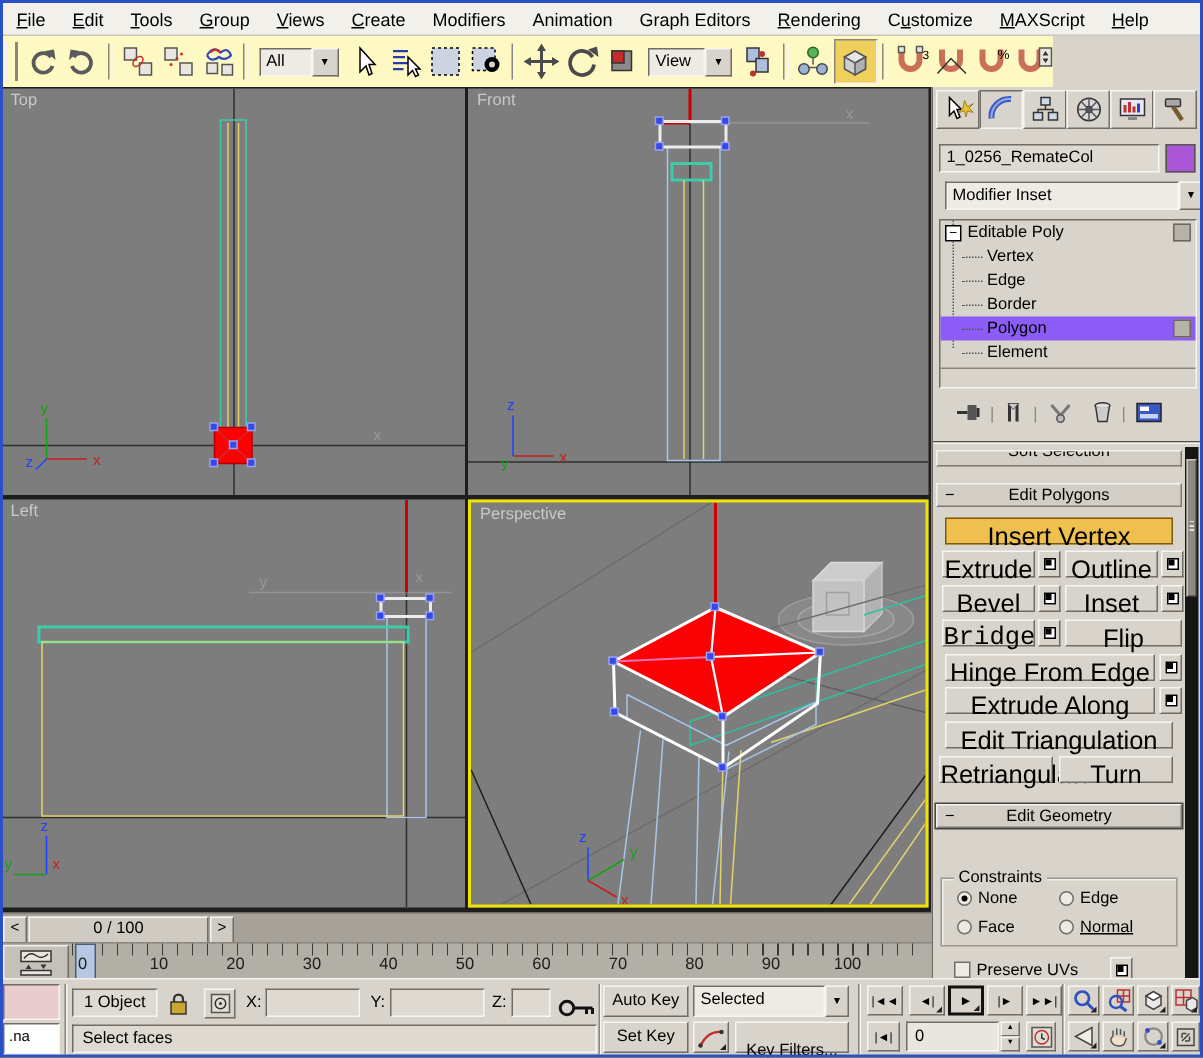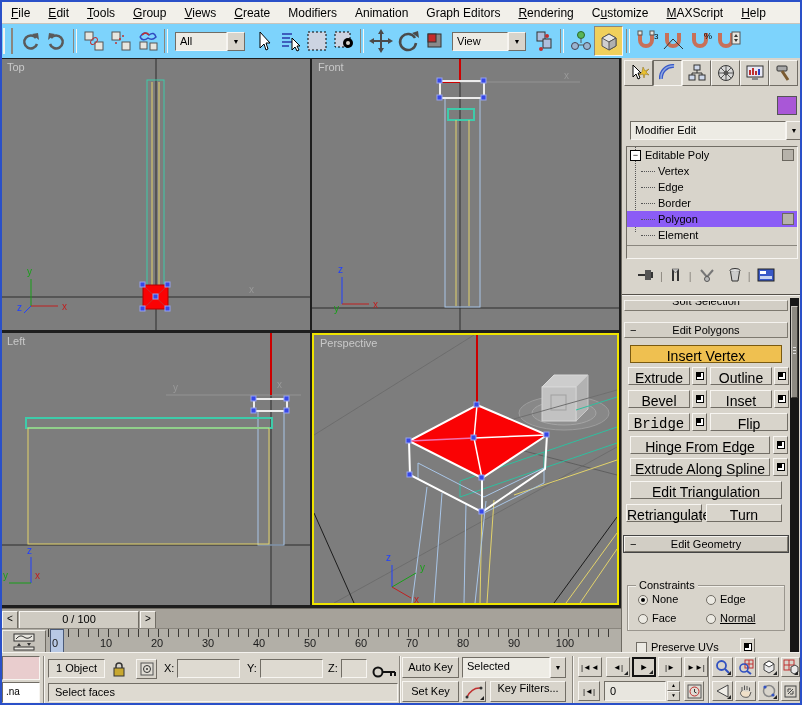--- a/index.html
+++ b/index.html
@@ -13,21 +13,21 @@
   .frame.left{left:0;top:0;width:2px;height:705px;}
   .frame.right{left:800px;top:0;width:2px;height:705px;}
 
   
   .menubar{position:absolute;left:2px;top:2px;width:798px;height:21px;background:#f2f0ea;
            display:flex;align-items:center;font-size:12px;border-bottom:1px solid #c9c5bd;}
   .menu-item{padding:2px 9px;cursor:default;}
   .menu-item u{text-decoration:underline;}
 
   
-  .toolbar{position:absolute;left:2px;top:24px;width:798px;height:34px;background:#7dd3fc;
+  .toolbar{position:absolute;left:2px;top:24px;width:700px;height:34px;background:#fef9c3;
            display:flex;align-items:center;border-bottom:1px solid #98948c;}
   .grip{width:6px;height:26px;border-left:2px solid #f4f2ee;border-right:2px solid #8a867e;margin:0 3px 0 1px;}
   .tbtn{width:27px;height:28px;display:flex;align-items:center;justify-content:center;flex:0 0 auto;}
   .tbtn.active{background:#f0d05c;border:1px solid;border-color:#8a867e #f7f5f1 #f7f5f1 #8a867e;}
   .tsep{width:2px;height:24px;border-left:1px solid #8a867e;border-right:1px solid #f7f5f1;margin:0 3px;}
   .combo{display:flex;height:19px;align-items:stretch;margin:0 4px;}
   .combo .cval{background:#edebe4;border:1px solid;border-color:#716d65 #f7f5f1 #f7f5f1 #716d65;
                padding:2px 4px 0 4px;font-size:11px;}
   .combo .cbtn{width:16px;background:#d8d4cb;border:1px solid;border-color:#f7f5f1 #716d65 #716d65 #f7f5f1;
                display:flex;align-items:center;justify-content:center;font-size:7px;}
@@ -62,21 +62,21 @@
   .treedots{width:14px;border-top:1px dotted #555;margin-right:3px;}
   .treevert{position:absolute;left:8px;top:0;bottom:26px;width:0;border-left:1px dotted #555;}
   .srow.hl{background:#8b5cf6;}
   .sfooter{position:absolute;left:2px;top:206px;width:176px;height:24px;display:flex;align-items:center;}
   .sficon{margin:0 6px;}
   .pdivider{position:absolute;left:0;top:236px;width:181px;border-top:1px solid #55514a;border-bottom:1px solid #f4f2ee;}
   .rhead{position:absolute;left:2px;width:164px;height:16px;background:#d2cec5;text-align:center;
          border:1px solid;border-color:#f4f2ee #7d796f #7d796f #f4f2ee;font-size:11px;padding-top:1px;}
   .rhead .minus{position:absolute;left:5px;top:1px;}
   .rbtn{position:absolute;background:#d8d4cb;border:1px solid;border-color:#f7f5f1 #716d65 #716d65 #f7f5f1;
-        text-align:center;font-size:14px;padding-top:2px;height:18px;}
+        text-align:center;font-size:17px;padding-top:2px;height:18px;}
   .setbox{position:absolute;width:15px;height:18px;background:#d8d4cb;border:1px solid;
           border-color:#f7f5f1 #716d65 #716d65 #f7f5f1;}
   .setbox i{position:absolute;left:3px;top:4px;width:8px;height:8px;background:#fff;border:1px solid #000;display:block;}
   .setbox i::after{content:"";position:absolute;left:0;top:0;width:4px;height:4px;background:#000;}
   .groupbox{position:absolute;left:5px;width:158px;border:1px solid #9a968e;
             box-shadow:inset 1px 1px 0 #f2f0ea;}
   .glabel{position:absolute;left:8px;top:-7px;background:#d8d4cb;padding:0 3px;}
   .radio{position:relative;display:inline-block;width:10px;height:10px;border-radius:50%;
          background:#eceae3;border:1px solid #716d65;vertical-align:-2px;margin-right:4px;}
   .radio.on::after{content:"";position:absolute;left:2px;top:2px;width:4px;height:4px;border-radius:50%;background:#000;}
@@ -488,24 +488,25 @@
           </svg>
         </span>
       <span class="ptab">
         <svg width="20" height="20">
             <rect x="3" y="3" width="10" height="5" rx="1" fill="#a8a8a8" stroke="#333"></rect>
             <path d="M8 8l6 9" stroke="#7a5a30" stroke-width="3"></path>
           </svg>
         </span>
     </div>
 
+    <div class="namefield">1_0256_RemateCol</div>
     <div class="swatch" style="background-color: rgb(169, 87, 215);"></div>
 
     <div class="combo modcombo">
-      <span class="cval">Modifier Edit</span>
+      <span class="cval">Modifier Inset</span>
       <span class="cbtn">▼</span>
     </div>
 
     <div class="stackbox">
       <div class="treevert"></div>
       <div class="srow">
         <span class="exp">−</span>
         <span>Editable Poly</span>
         <span class="onoff"></span>
       </div>
@@ -724,21 +725,21 @@
       <span class="cval" style="flex:1">Selected</span>
       <span class="cbtn">▼</span>
     </div>
     <span class="sbtn navbtn fly" style="left:462px;top:28px;width:24px;height:21px;position:absolute;">
       <svg width="18" height="14">
           <path d="M2 12 Q7 2 16 3" fill="none" stroke="#c03030" stroke-width="1.5"></path>
           <circle cx="2" cy="12" r="1.5" fill="#333"></circle>
           <circle cx="16" cy="3" r="1.5" fill="#333"></circle>
         </svg>
       </span>
-    <span class="sbtn" style="left:490px;top:28px;width:76px;height:21px;padding-top:0;">Key Filters...</span>
+    <span class="sbtn" style="left:490px;top:28px;width:76px;height:21px;padding-top:12px;">Key Filters...</span>
 
     <div class="vsep" style="left:572px;top:3px;height:47px;"></div>
 
     <span class="sbtn navbtn" style="left:578px;top:4px;width:24px;height:20px;position:absolute;font-size:8px;">|◄◄</span>
     <span class="sbtn navbtn fly" style="left:606px;top:4px;width:24px;height:20px;position:absolute;font-size:8px;">◄|</span>
     <span class="sbtn navbtn fly" style="left:632px;top:4px;width:24px;height:20px;position:absolute;font-size:9px;border:2px solid #111;">►</span>
     <span class="sbtn navbtn" style="left:658px;top:4px;width:24px;height:20px;position:absolute;font-size:8px;">|►</span>
     <span class="sbtn navbtn" style="left:684px;top:4px;width:24px;height:20px;position:absolute;font-size:8px;">►►|</span>
 
     <span class="sbtn navbtn" style="left:578px;top:28px;width:22px;height:20px;position:absolute;font-size:8px;">|◄|</span>

